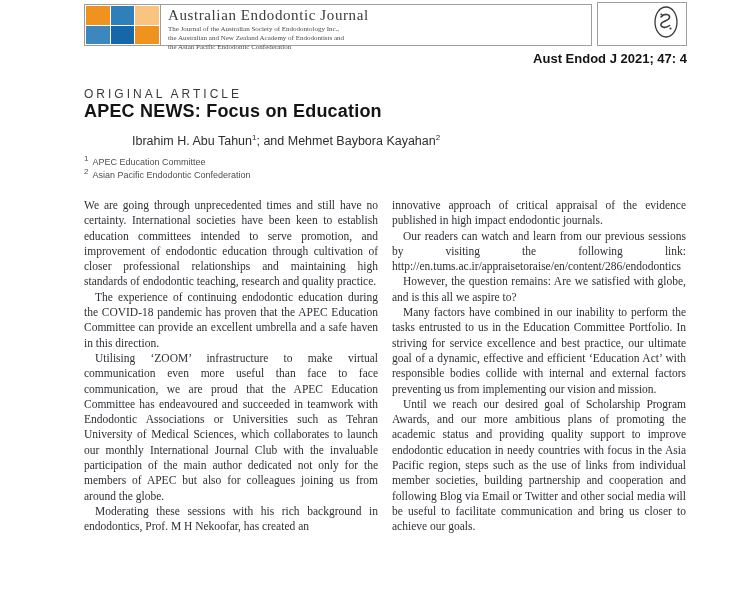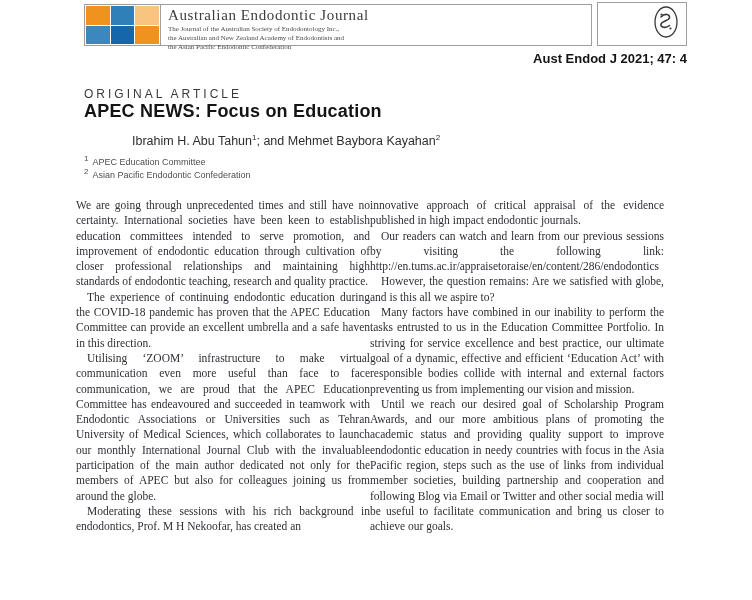--- a/index.html
+++ b/index.html
@@ -73,22 +73,22 @@
   }
   .authors sup, .affil sup { font-size:8px; vertical-align:super; line-height:0; }
   .affiliations {
     position:absolute; left:84px; top:156px;
     font-size:9px; color:#4f4f4f; line-height:13px;
   }
   .affil sup { margin-right:4px; }
 
   
   .body-columns {
-    position:absolute; left:76px; top:198px; width:602px;
-    display:flex; 
+    position:absolute; left:84px; top:198px; width:602px;
+    display:flex; gap:14px;
   }
   .col {
     width:294px;
     font-family:"Liberation Serif", serif;
     font-size:11.5px; line-height:15.3px;
     text-align:justify; color:#2f2f36;
   }
   .col p { margin:0; }
   .col p.indent { text-indent:11px; }
 </style>

